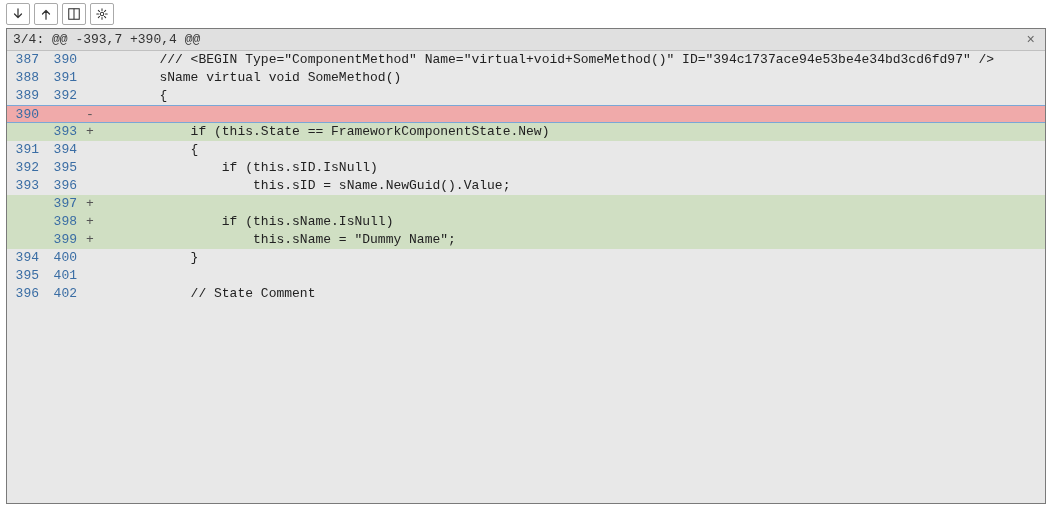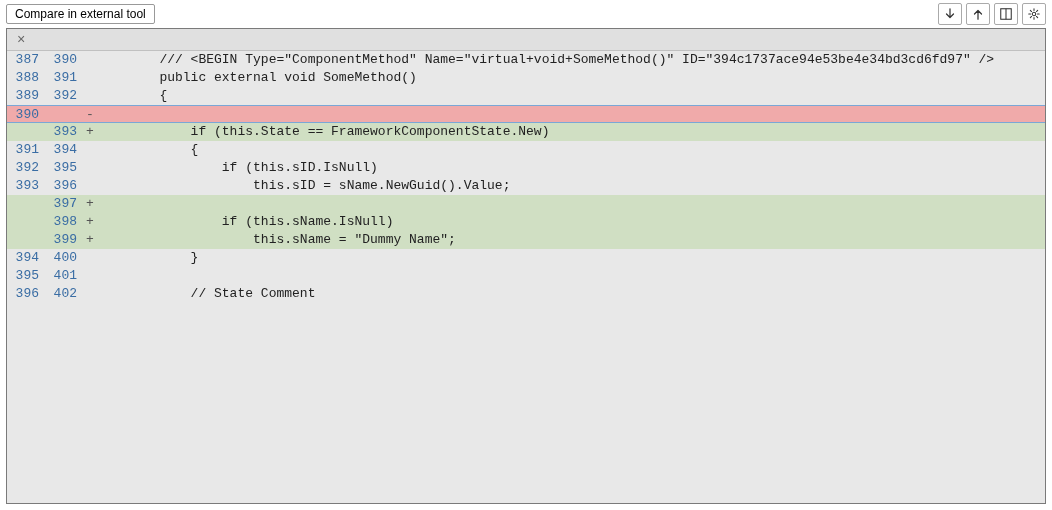--- a/index.html
+++ b/index.html
@@ -104,21 +104,20 @@
   background: #d0dfc3;
 }
 .line-add .ln-a, .line-add .ln-b, .line-add .marker {
   background: #d0dfc3;
 }
 </style>
 </head>
 <body>
 
 <div class="toolbar">
-  <button class="compare-btn">Compare in external tool</button>
   <div class="toolbar-right">
     <div class="icon-btn">
       <svg viewBox="0 0 16 16">
           <path d="M8 2v9M4 8l4 4 4-4" stroke="#333" stroke-width="1.4" fill="none" stroke-linecap="round" stroke-linejoin="round"></path>
         </svg>
     </div>
     <div class="icon-btn">
       <svg viewBox="0 0 16 16">
           <path d="M8 14V5M4 8l4-4 4 4" stroke="#333" stroke-width="1.4" fill="none" stroke-linecap="round" stroke-linejoin="round"></path>
         </svg>
@@ -133,25 +132,26 @@
       <svg viewBox="0 0 16 16">
           <path d="M8 2v2M8 12v2M2 8h2M12 8h2M3.8 3.8l1.4 1.4M10.8 10.8l1.4 1.4M3.8 12.2l1.4-1.4M10.8 5.2l1.4-1.4" stroke="#333" stroke-width="1.2" stroke-linecap="round"></path>
           <circle cx="8" cy="8" r="2" stroke="#333" stroke-width="1.2" fill="none"></circle>
         </svg>
     </div>
   </div>
 </div>
 
 <div class="diff-container">
   <div class="hunk-header">
+    <span>3/4: @@ -393,7 +390,4 @@</span>
     <span class="close-x">×</span>
   </div>
   <div class="diff-body" id="diff-body">
       <div class="diff-line"><span class="ln-a">387</span><span class="ln-b">390</span><span class="marker"> </span><span class="code">        /// &lt;BEGIN Type="ComponentMethod" Name="virtual+void+SomeMethod()" ID="394c1737ace94e53be4e34bd3cd6fd97" /&gt;</span></div>
-      <div class="diff-line"><span class="ln-a">388</span><span class="ln-b">391</span><span class="marker"> </span><span class="code">        public external void SomeMethod()</span></div>
+      <div class="diff-line"><span class="ln-a">388</span><span class="ln-b">391</span><span class="marker"> </span><span class="code">        sName virtual void SomeMethod()</span></div>
       <div class="diff-line"><span class="ln-a">389</span><span class="ln-b">392</span><span class="marker"> </span><span class="code">        {</span></div>
       <div class="diff-line line-del"><span class="ln-a">390</span><span class="ln-b"></span><span class="marker">-</span></div>
       <div class="diff-line line-add"><span class="ln-a"></span><span class="ln-b">393</span><span class="marker">+</span><span class="code">            if (this.State == FrameworkComponentState.New)</span></div>
       <div class="diff-line"><span class="ln-a">391</span><span class="ln-b">394</span><span class="marker"> </span><span class="code">            {</span></div>
       <div class="diff-line"><span class="ln-a">392</span><span class="ln-b">395</span><span class="marker"> </span><span class="code">                if (this.sID.IsNull)</span></div>
       <div class="diff-line"><span class="ln-a">393</span><span class="ln-b">396</span><span class="marker"> </span><span class="code">                    this.sID = sName.NewGuid().Value;</span></div>
       <div class="diff-line line-add"><span class="ln-a"></span><span class="ln-b">397</span><span class="marker">+</span><span class="code"></span></div>
       <div class="diff-line line-add"><span class="ln-a"></span><span class="ln-b">398</span><span class="marker">+</span><span class="code">                if (this.sName.IsNull)</span></div>
       <div class="diff-line line-add"><span class="ln-a"></span><span class="ln-b">399</span><span class="marker">+</span><span class="code">                    this.sName = "Dummy Name";</span></div>
       <div class="diff-line"><span class="ln-a">394</span><span class="ln-b">400</span><span class="marker"> </span><span class="code">            }</span></div>

